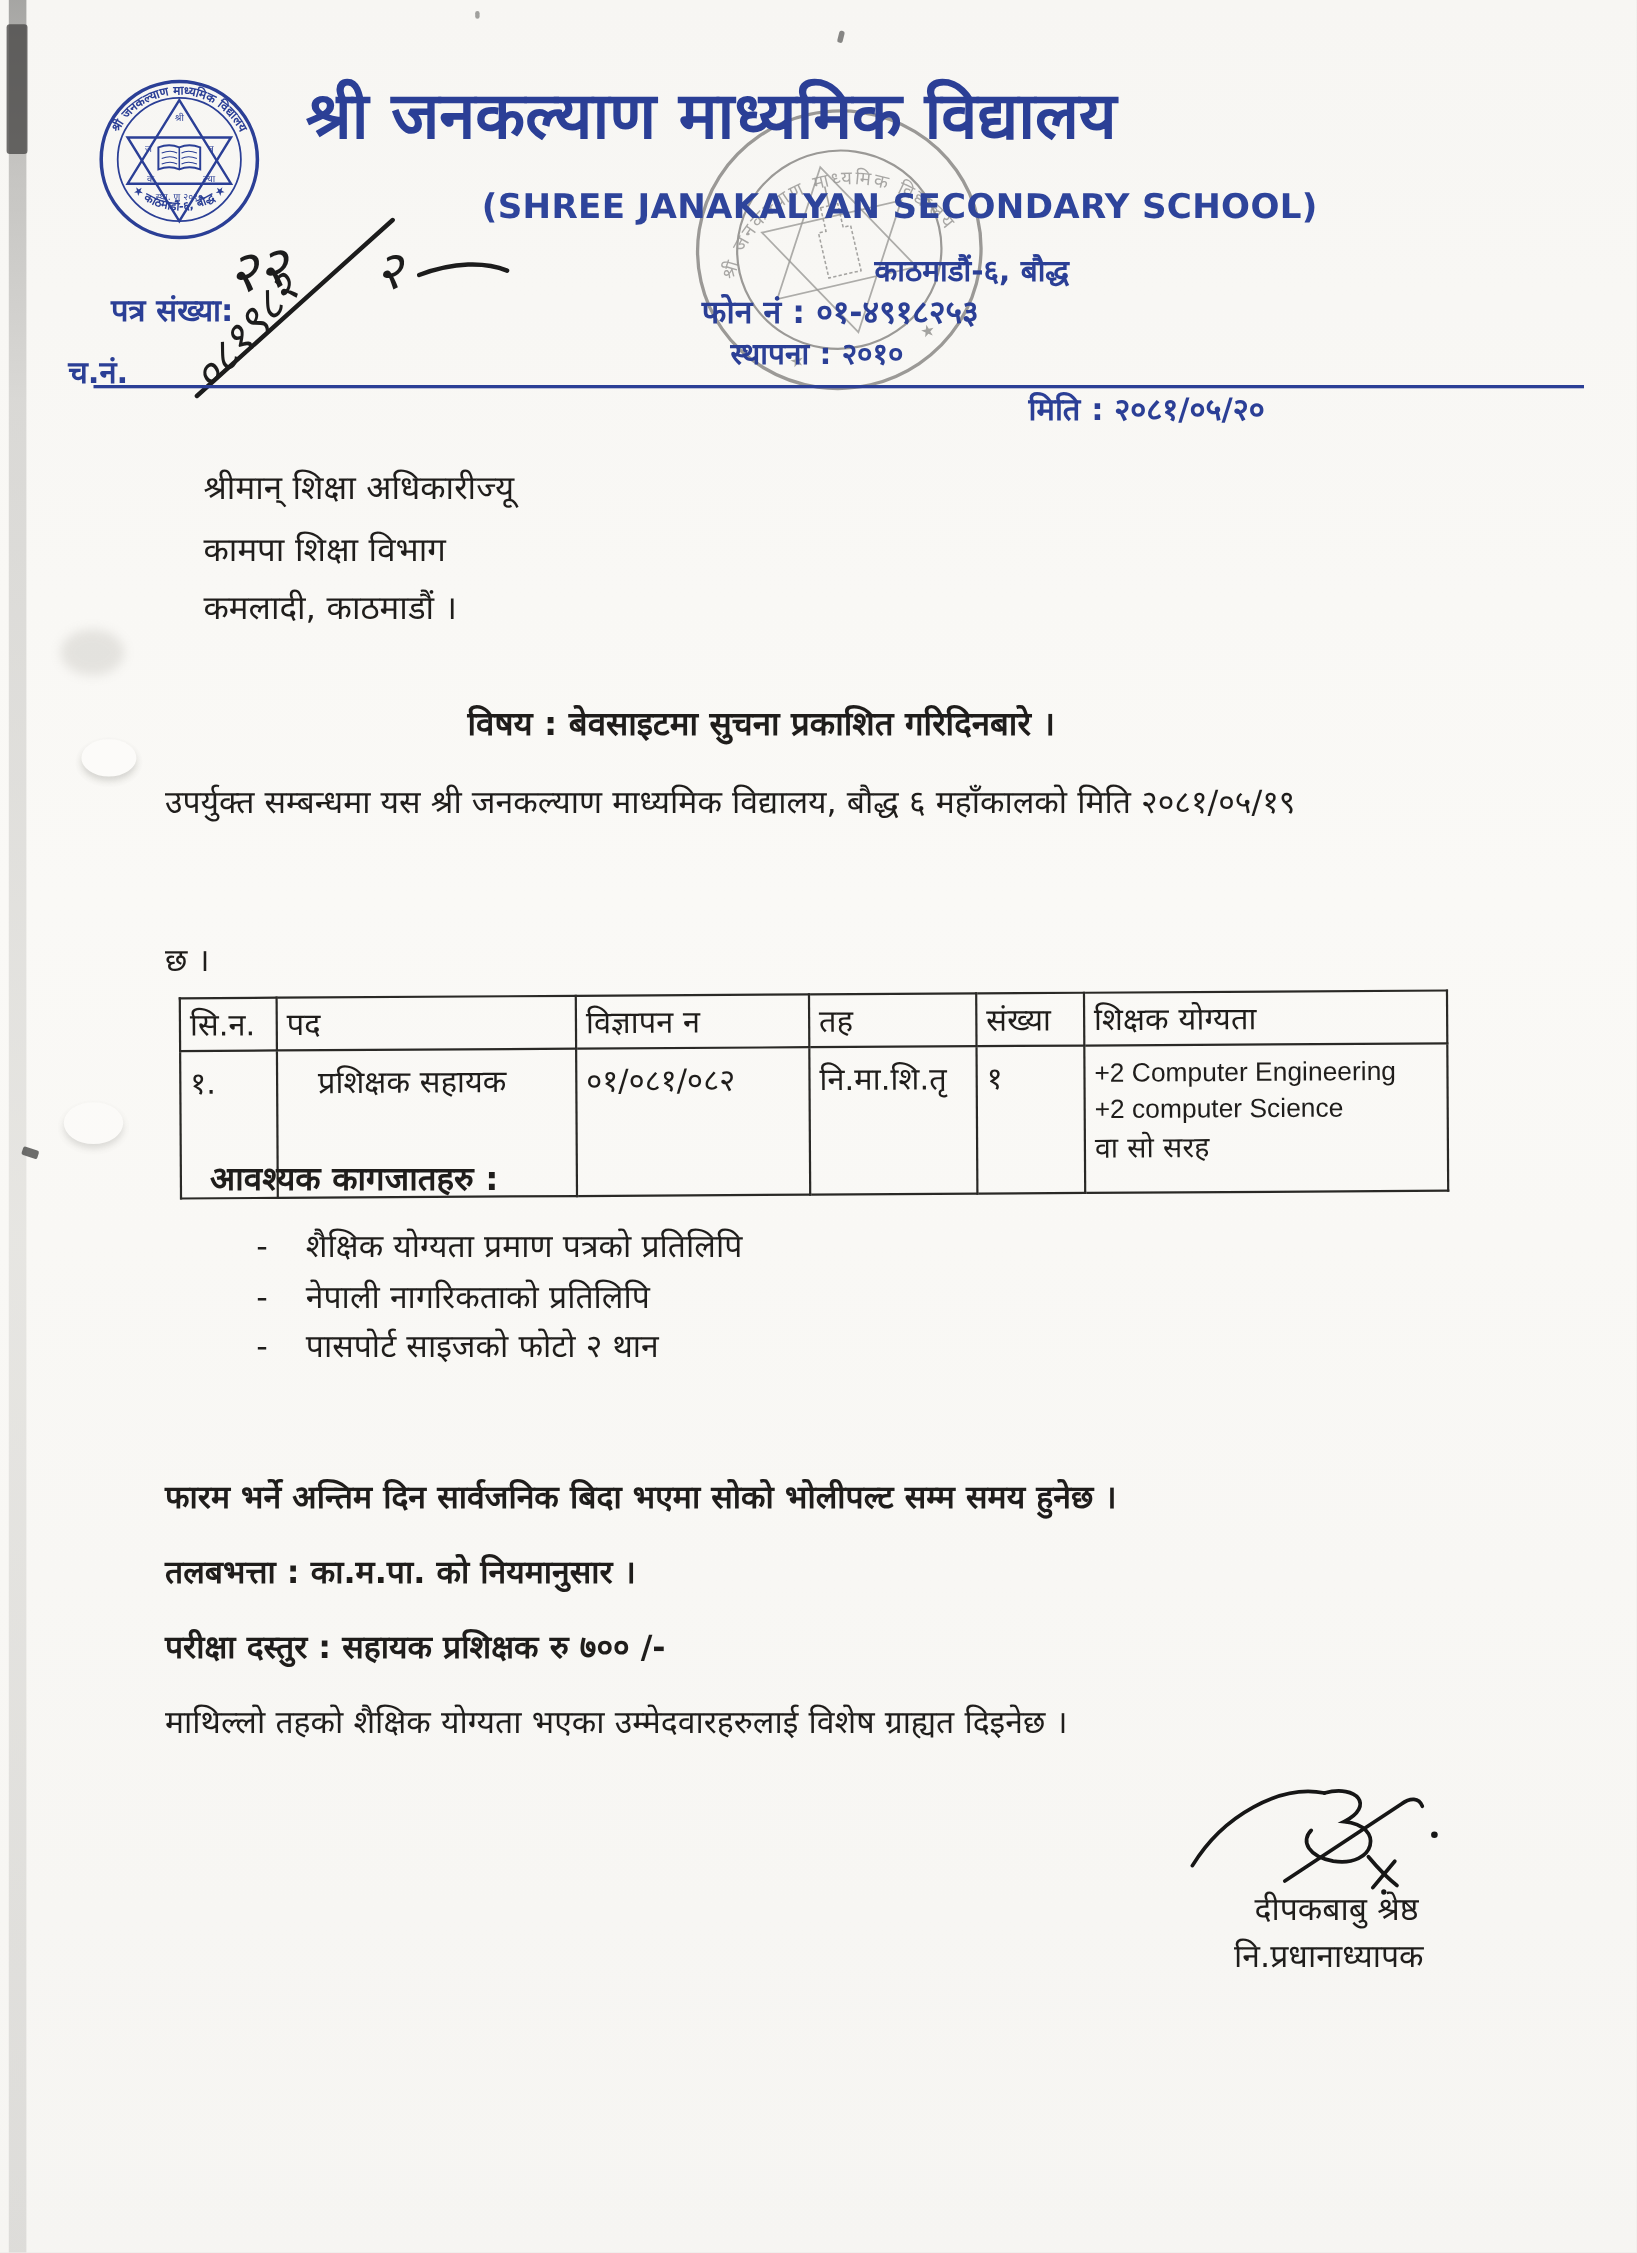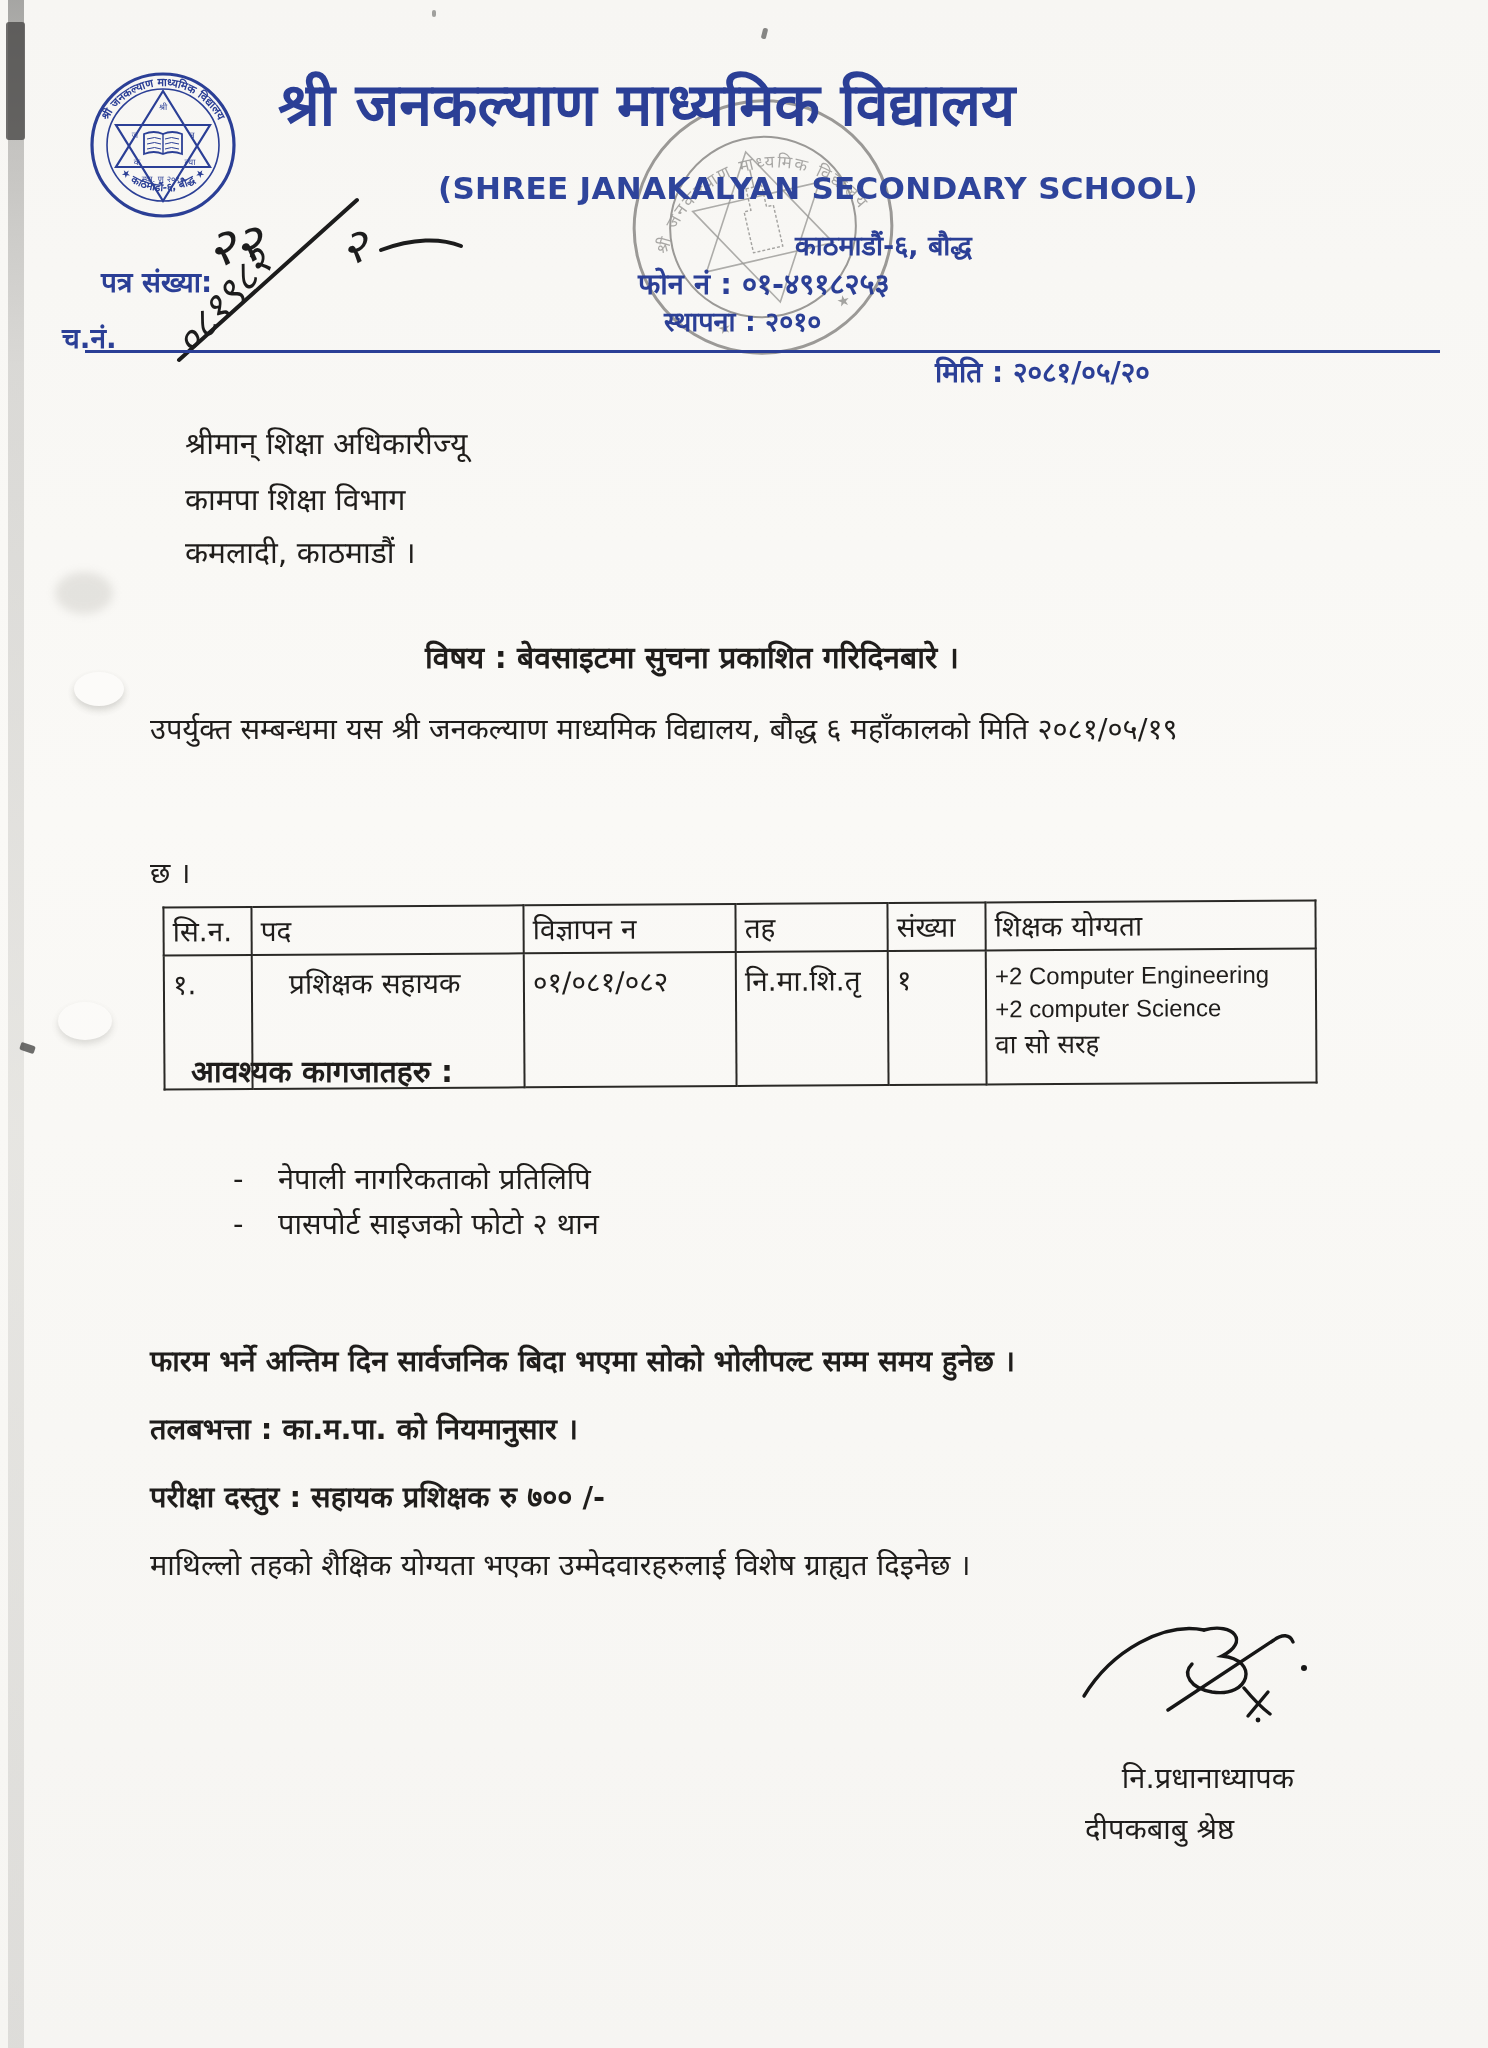--- a/index.html
+++ b/index.html
@@ -44,21 +44,21 @@
   th { height:40px; font-size:28px; padding:2px 8px 4px 8px; vertical-align:middle; white-space:nowrap; }
   td { height:116px; font-size:28px; padding:8px 8px; vertical-align:top; white-space:nowrap; }
   .qual-en { font-family:"Liberation Sans", sans-serif; font-size:24px; line-height:33px; }
   .qual-np { font-size:26px; line-height:38px; }
 
   .docs-heading { left:163px; top:1050px; font-size:30px; font-weight:bold; white-space:nowrap;margin-left:28px; }
   .bullet-row { left:233px; font-size:29px; white-space:nowrap; }
   .bullet-dash { display:inline-block; width:45px; }
   .info-line { left:150px; font-size:29px; font-weight:600; white-space:nowrap; }
 
-  .sig-name  { left:1085px; top:1808px; width:260px; font-size:29px; white-space:nowrap; }
+  .sig-name  { left:1085px; top:1714px; width:260px; text-align:center; font-size:29px; white-space:nowrap; }
   .sig-title { left:1078px; top:1757px; width:260px; text-align:center; font-size:29px; white-space:nowrap; }
 
   .stamp { left:626px; top:90px; opacity:.5; mix-blend-mode:multiply; transform:rotate(-13deg); }
 </style>
 </head>
 <body>
 
 <div class="page">
 
   <div class="scan-strip"></div>
@@ -183,20 +183,23 @@
           <div class="qual-en">+2 Computer Engineering</div>
           <div class="qual-en">+2 computer Science</div>
           <div class="qual-np">वा सो सरह</div>
         </td>
       </tr>
     </tbody>
       </table>
   </div>
 
   <div class="abs docs-heading">आवश्यक कागजातहरु :</div>
+  <div class="abs bullet-row" style="top:1112px;">
+    <span class="bullet-dash">-</span><span>शैक्षिक योग्यता प्रमाण पत्रको प्रतिलिपि</span>
+  </div>
   <div class="abs bullet-row" style="top:1158px;">
     <span class="bullet-dash">-</span><span>नेपाली नागरिकताको प्रतिलिपि</span>
   </div>
   <div class="abs bullet-row" style="top:1203px;">
     <span class="bullet-dash">-</span><span>पासपोर्ट साइजको फोटो २ थान</span>
   </div>
 
   <div class="abs info-line" style="top:1340px;">फारम भर्ने अन्तिम दिन सार्वजनिक बिदा भएमा सोको भोलीपल्ट सम्म समय हुनेछ ।</div>
   <div class="abs info-line" style="top:1408px;">तलबभत्ता : का.म.पा. को नियमानुसार ।</div>
   <div class="abs info-line" style="top:1476px;">परीक्षा दस्तुर : सहायक प्रशिक्षक रु ७०० /-</div>

